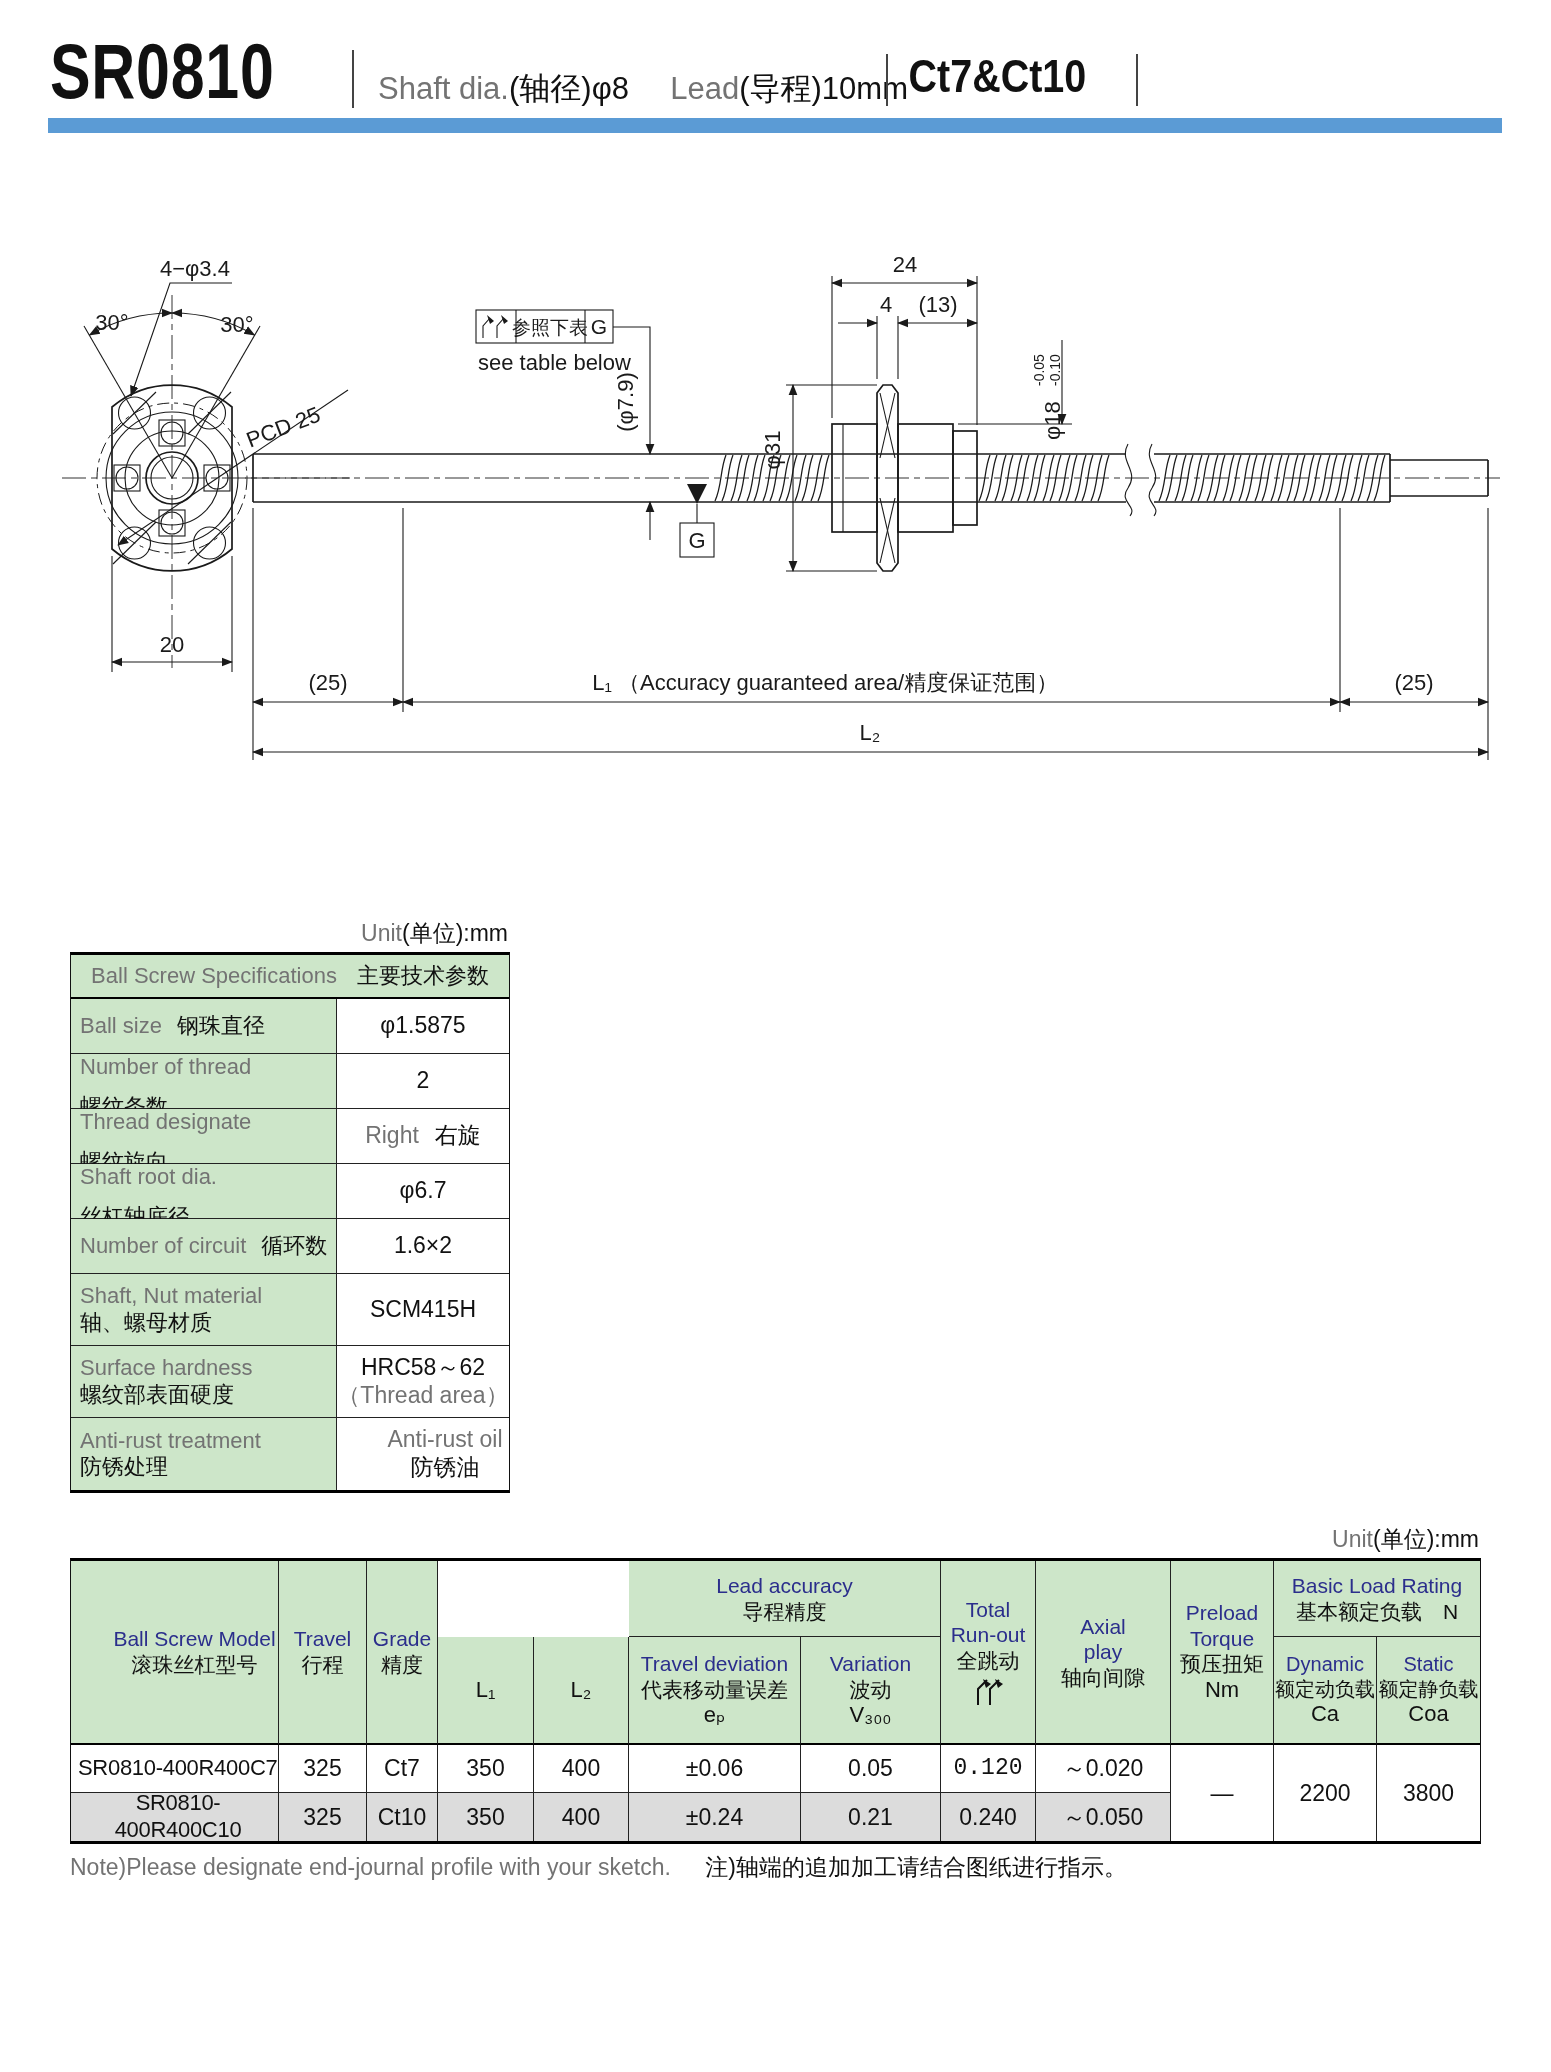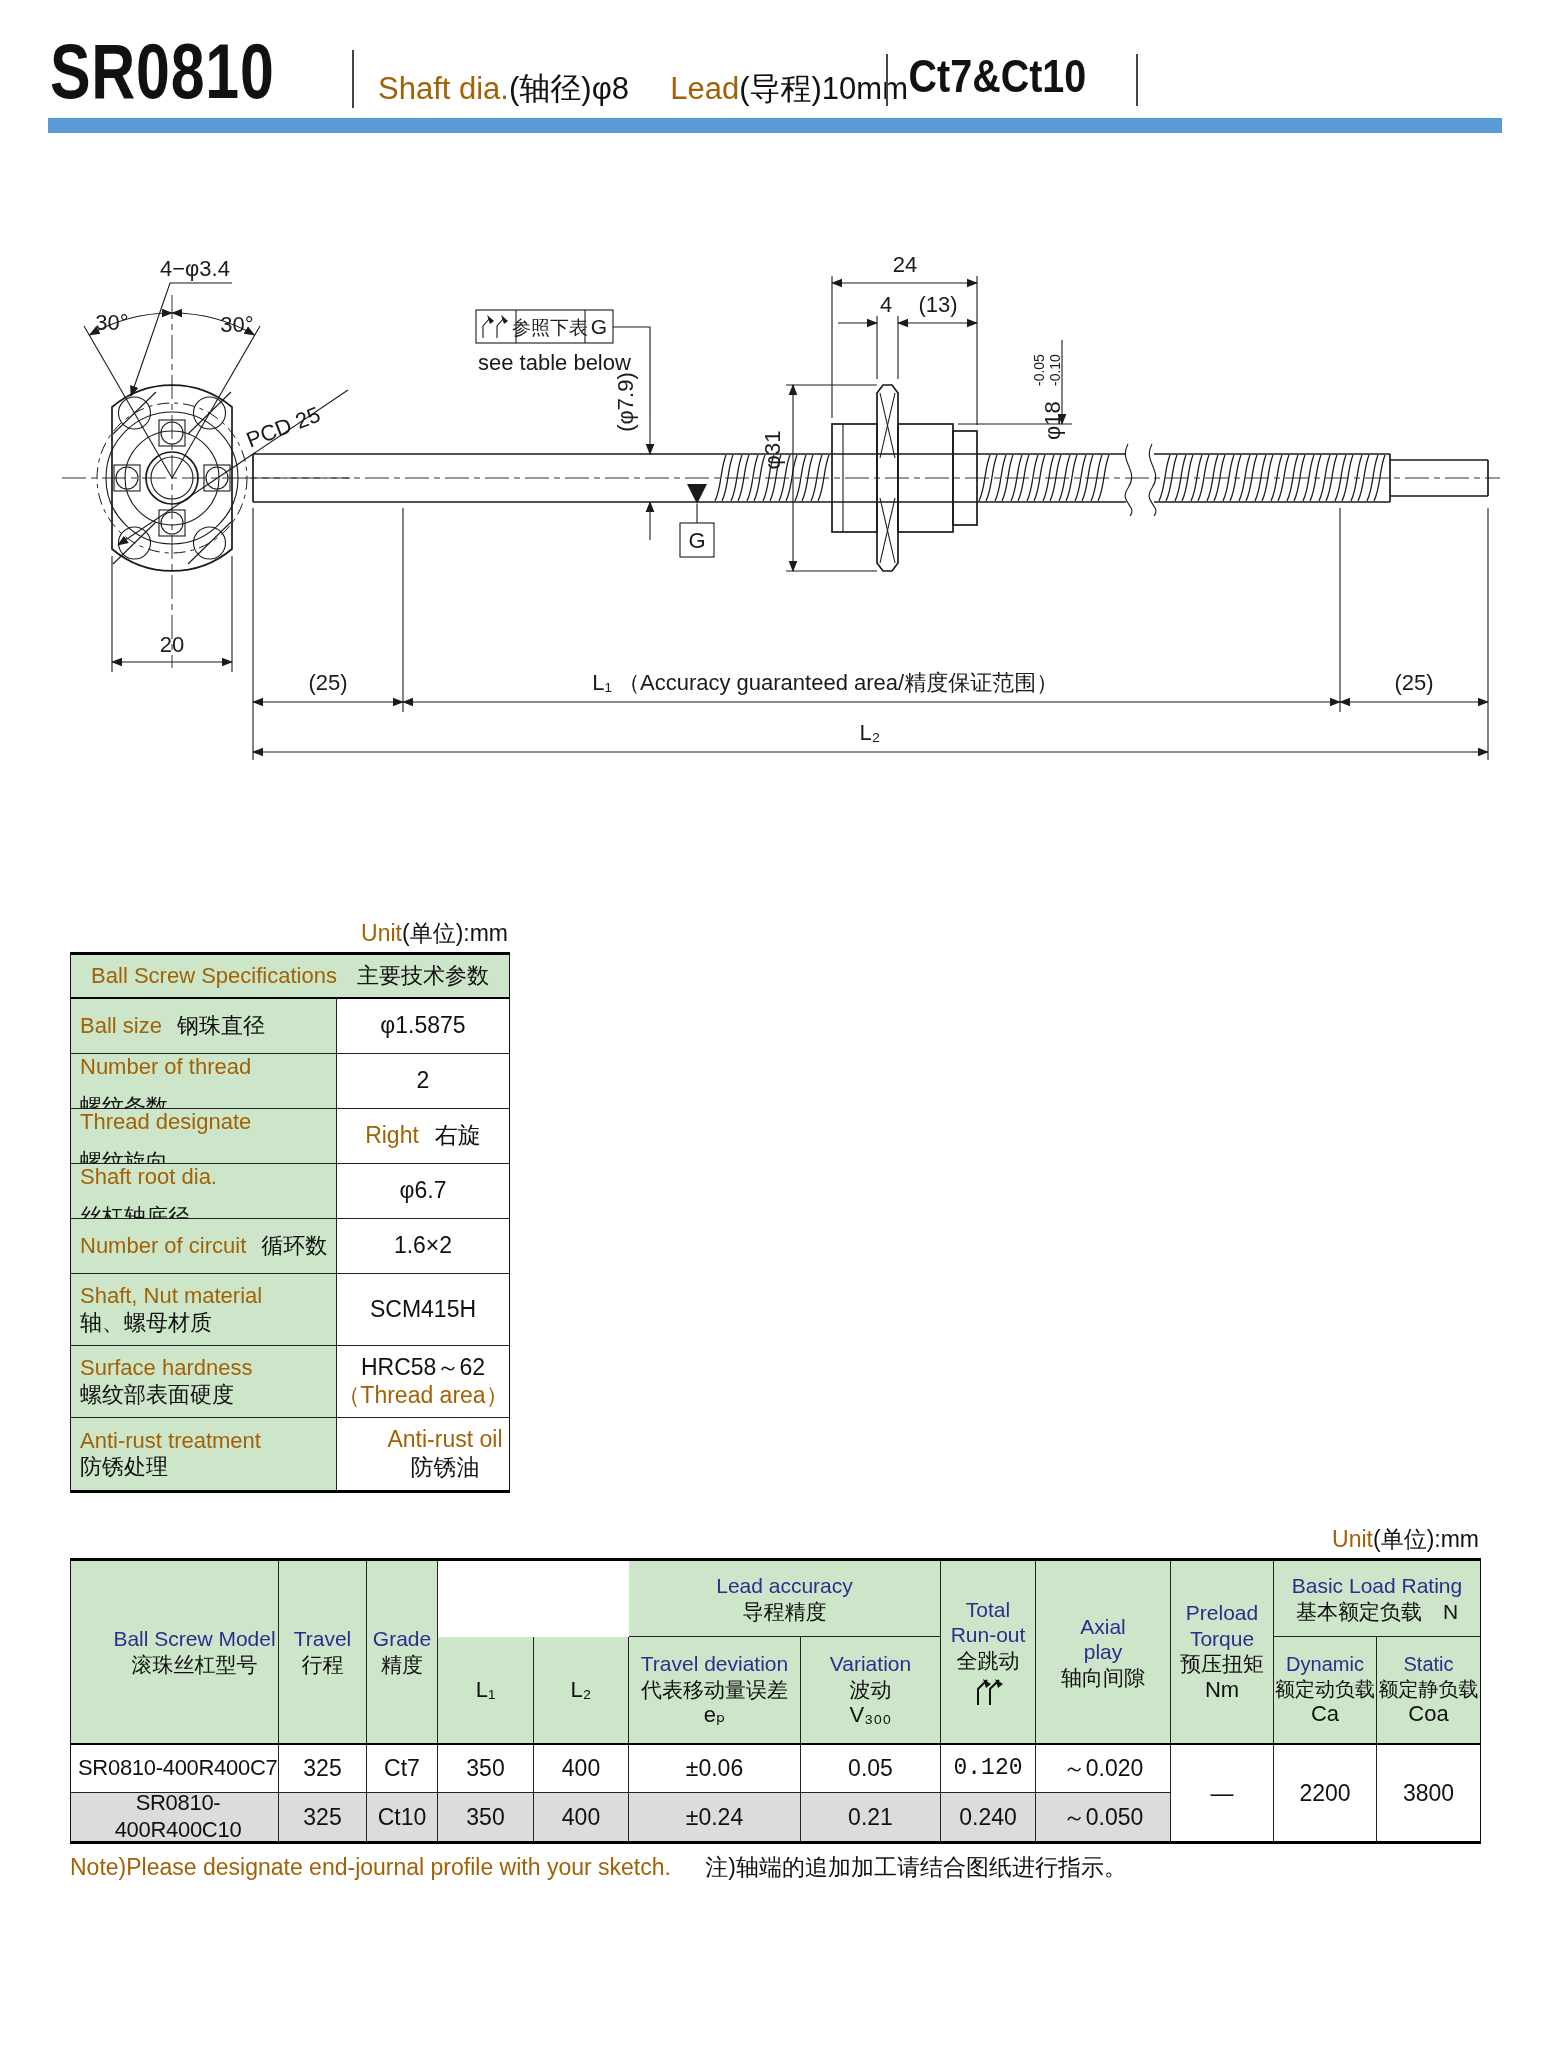--- a/index.html
+++ b/index.html
@@ -1,19 +1,19 @@
 <!DOCTYPE html>
 <html><head>
 <meta charset="utf-8">
 <style>
   html,body{margin:0;padding:0;background:#fff;}
   #page{position:relative;width:1551px;height:2006px;background:#fff;overflow:hidden;
         font-family:"Liberation Sans","DejaVu Sans",sans-serif;color:#111;}
   .abs{position:absolute;}
-  .navy{color:#a16207;}
+  .navy{color:#737373;}
   .blk{color:#111;}
 
   
   #model-title{left:50px;top:26px;font-size:78px;font-weight:bold;letter-spacing:1px;
                transform:scaleX(.78);transform-origin:left top;white-space:nowrap;}
   .vrule{width:2px;background:#444;}
   #subtitle{left:378px;top:68px;font-size:31px;white-space:nowrap;}
   #grade-title{left:905px;top:48px;width:220px;text-align:center;font-size:47px;font-weight:bold;
                transform:scaleX(.84);transform-origin:left top;white-space:nowrap;}
   #header-bar{left:48px;top:118px;width:1454px;height:15px;background:#5b9bd5;}

